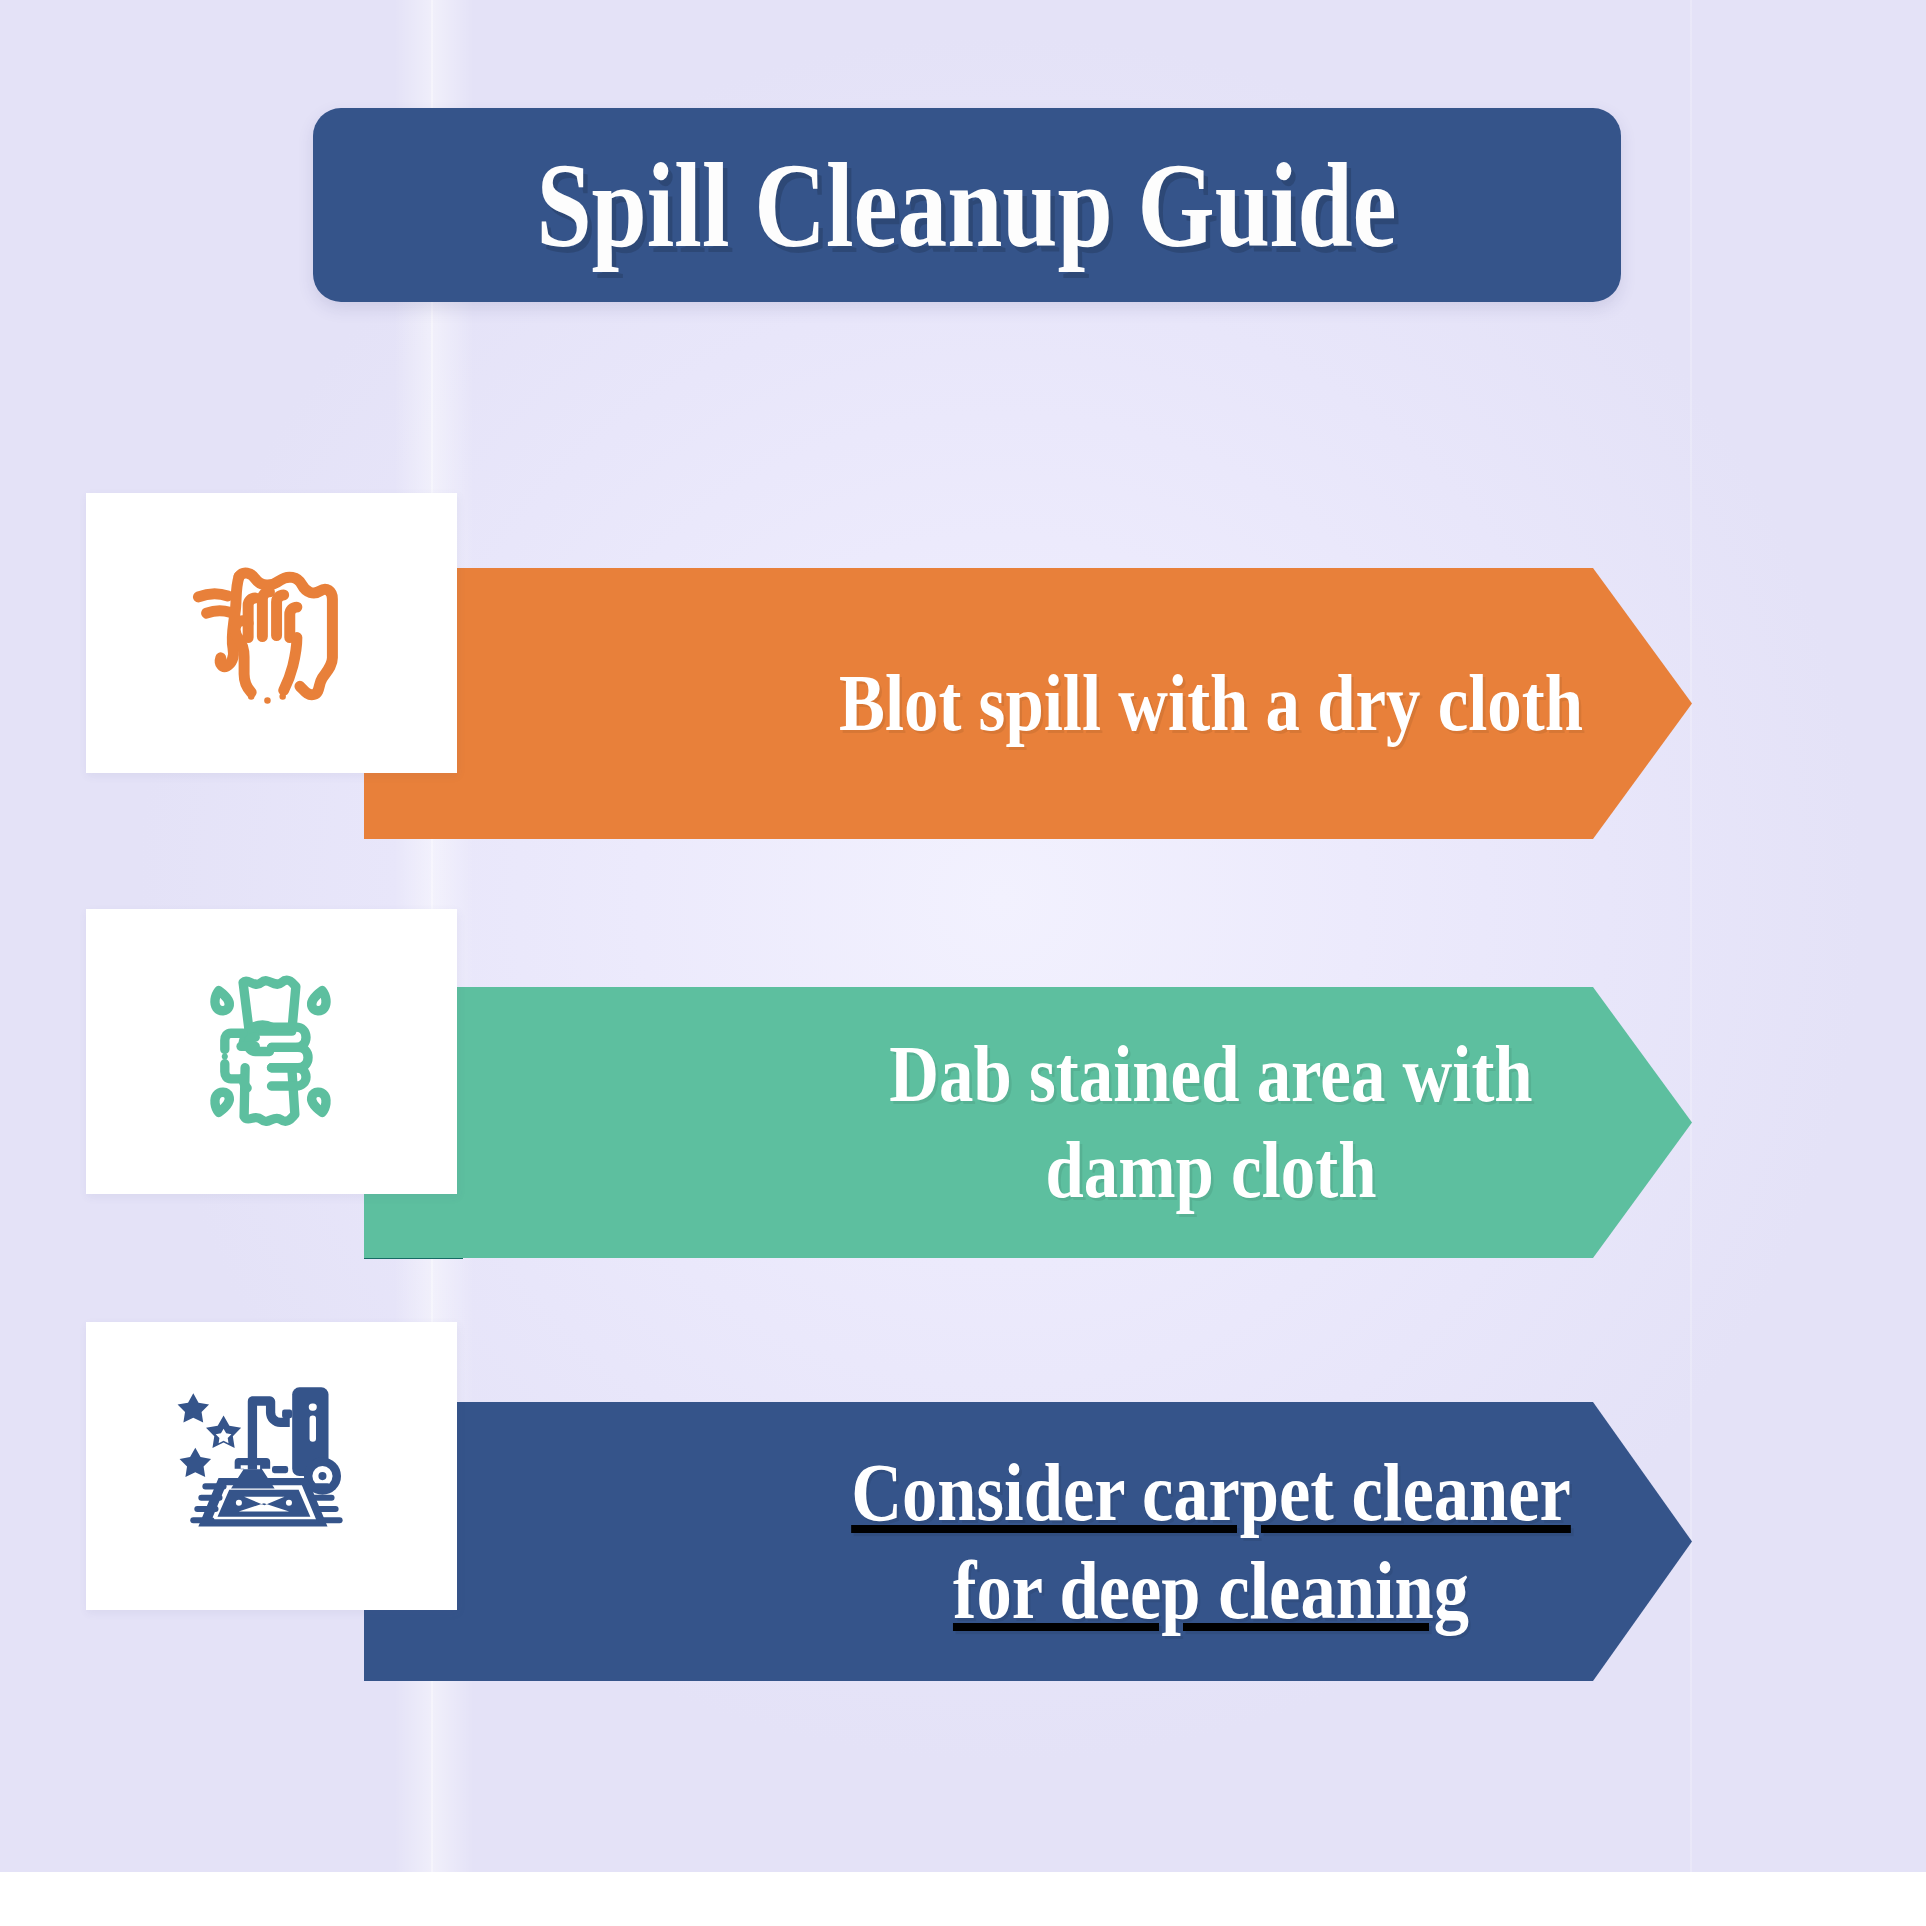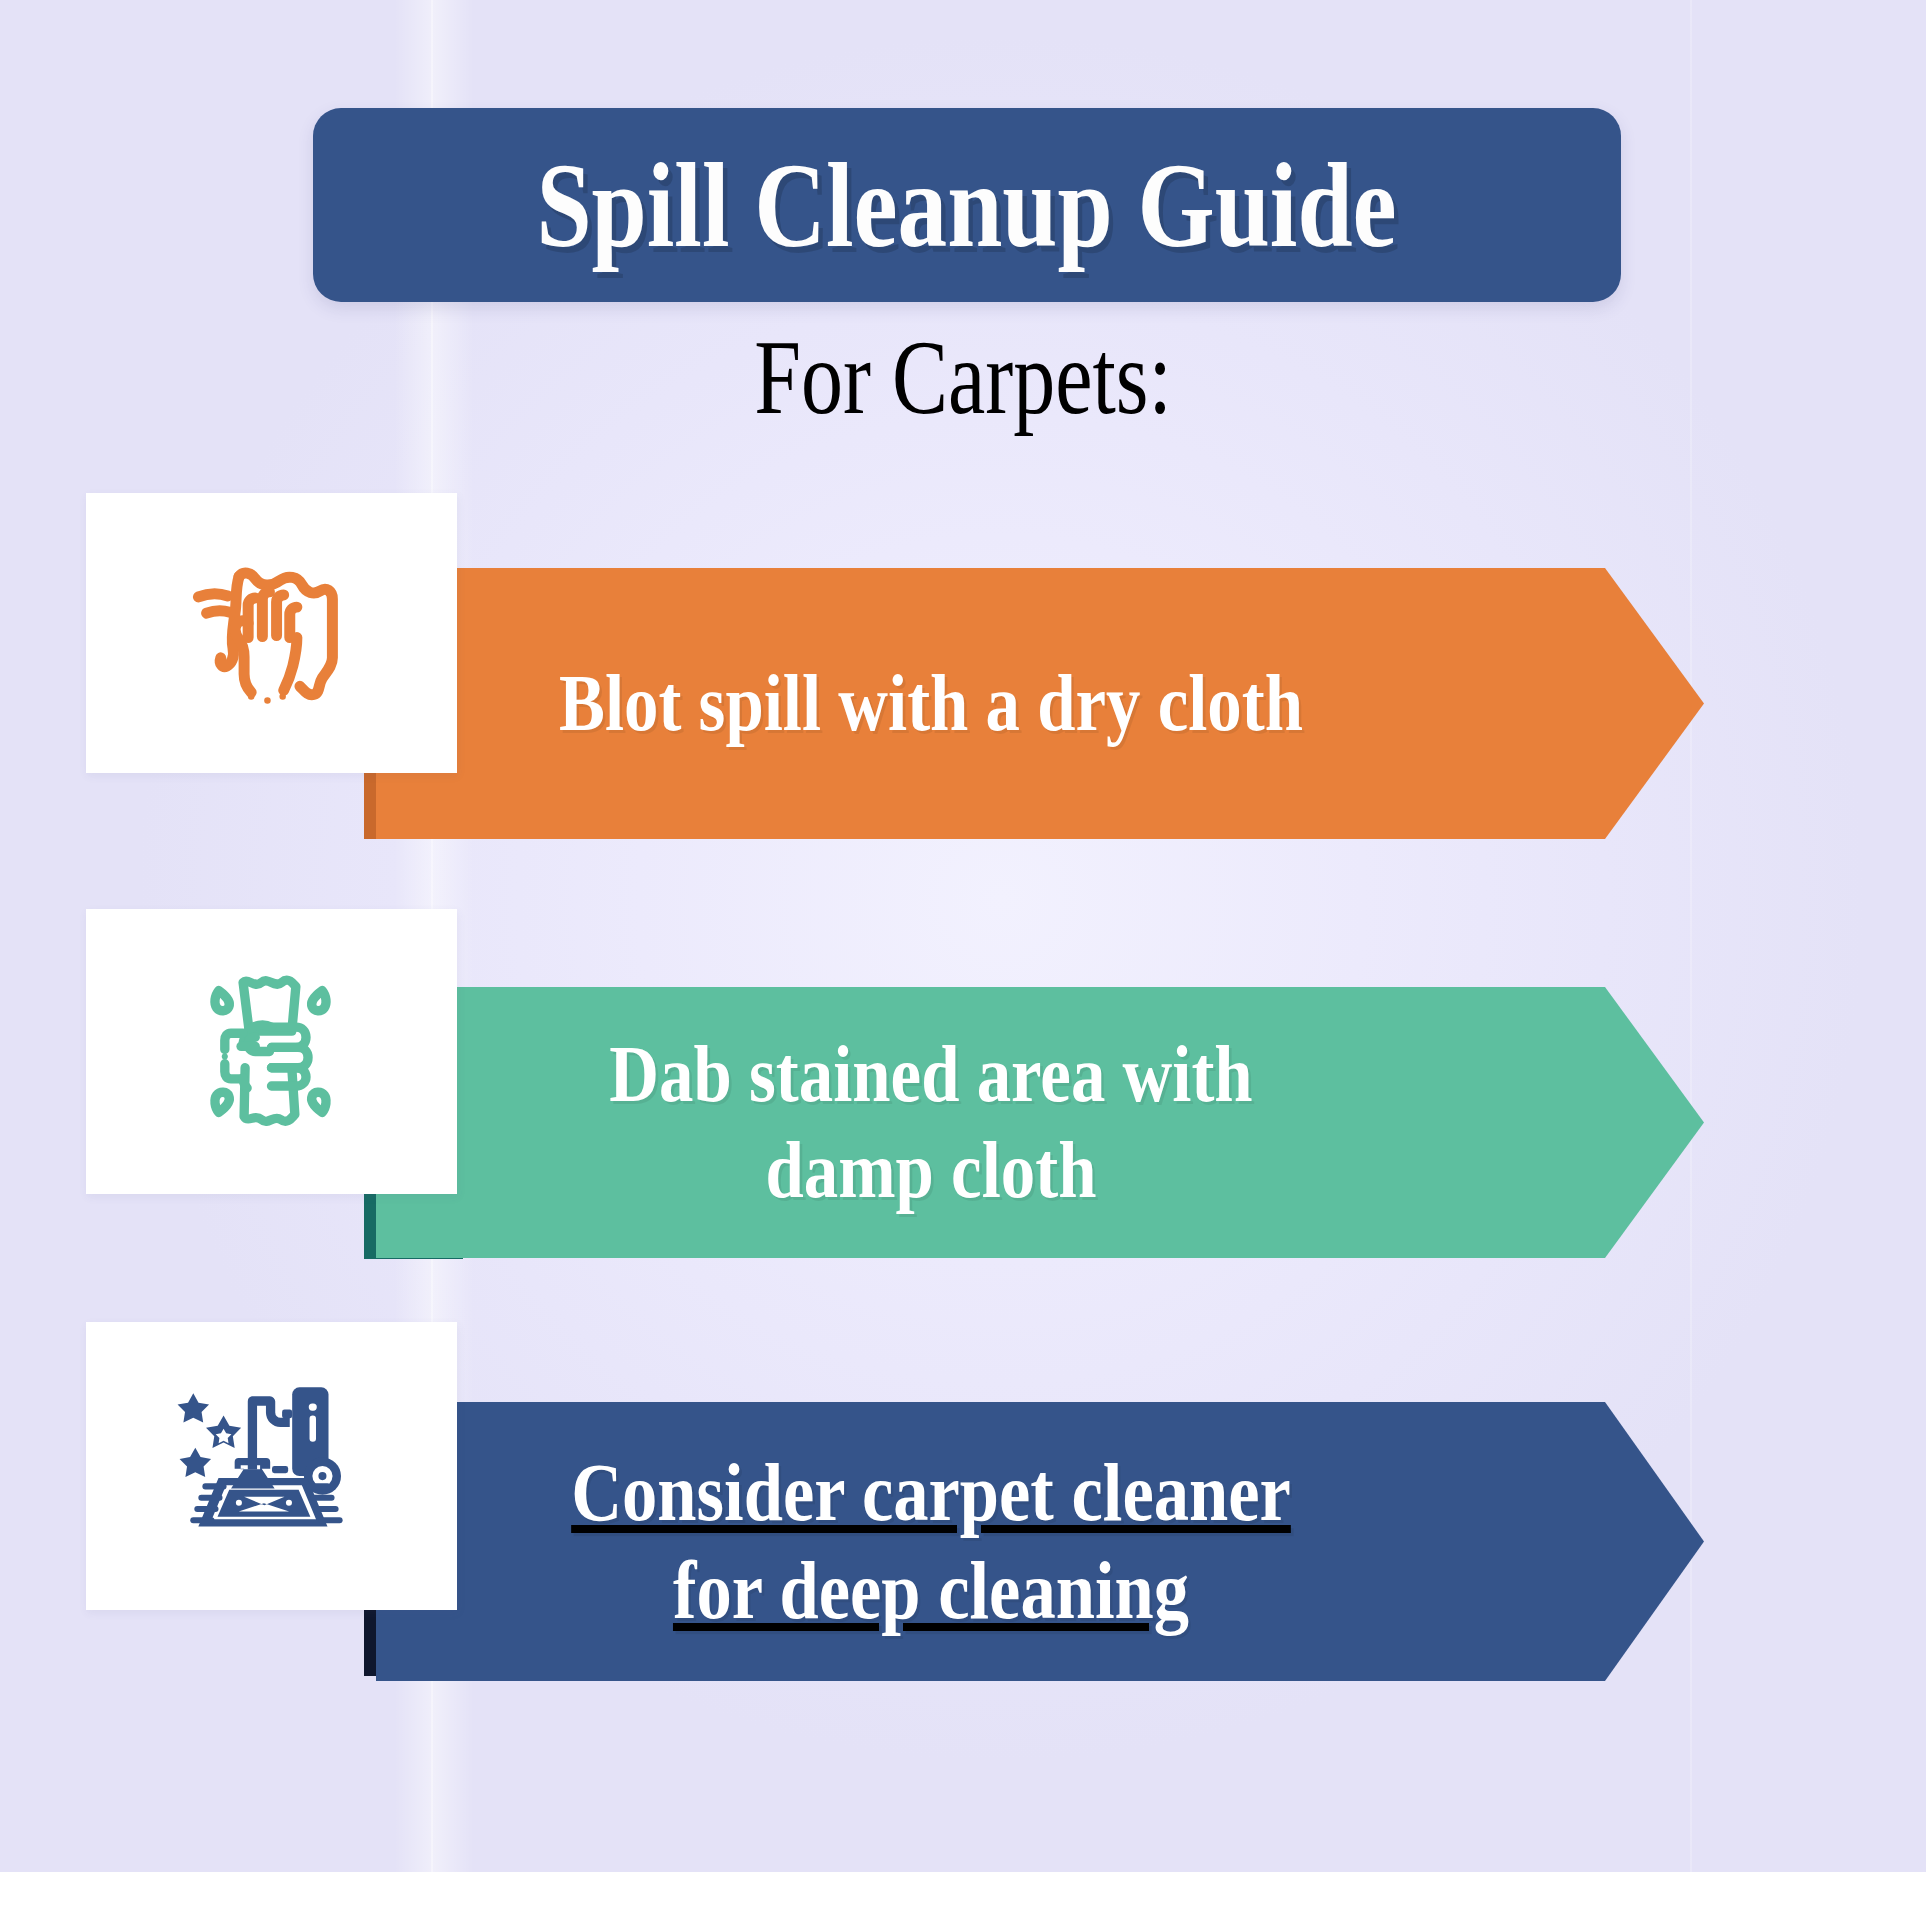--- a/index.html
+++ b/index.html
@@ -119,29 +119,29 @@
   .fold i {
     display: block;
     width: 100%;
     height: 100%;
     clip-path: polygon(0 0, 100% 0, 100% 100%, 0 100%);
   }
 
   
   .banner {
     position: absolute;
-    left: 376px;
+    left: 364px;
     top: 75px;
     width: 1328px;
     height: 271px;
     z-index: 2;
     clip-path: polygon(0 0, calc(100% - 99px) 0, 100% 50%, calc(100% - 99px) 100%, 0 100%);
     display: flex;
     align-items: center;
-    justify-content: flex-start;
+    justify-content: flex-end;
     filter: drop-shadow(5px 6.2px 7.4px rgba(80, 80, 150, 0.12));
   }
   .banner-text {
     color: #ffffff;
     font-size: 81px;
     font-weight: bold;
     line-height: 1.18;
     text-align: center;
     width: 962px;
     margin-left: 74px;
@@ -173,23 +173,20 @@
 <div id="canvas">
 
   <div class="bg-vglow"></div>
   <div class="bg-seam s1"></div>
   <div class="bg-seam s2"></div>
 
   <div class="title-plate">
     <div class="title-text">Spill Cleanup Guide</div>
   </div>
 
-  <div class="subtitle">
-    <span>For Carpets:</span>
-  </div>
 
   <div class="step s1">
 
     <div class="fold">
         <i></i>
       </div>
 
     <div class="banner">
       <div class="banner-text">Blot spill with a dry cloth</div>
     </div>

